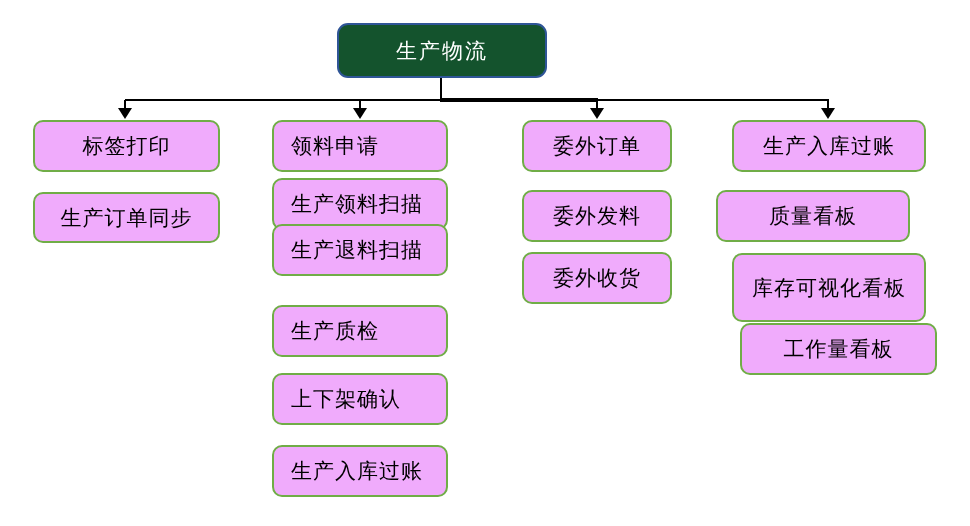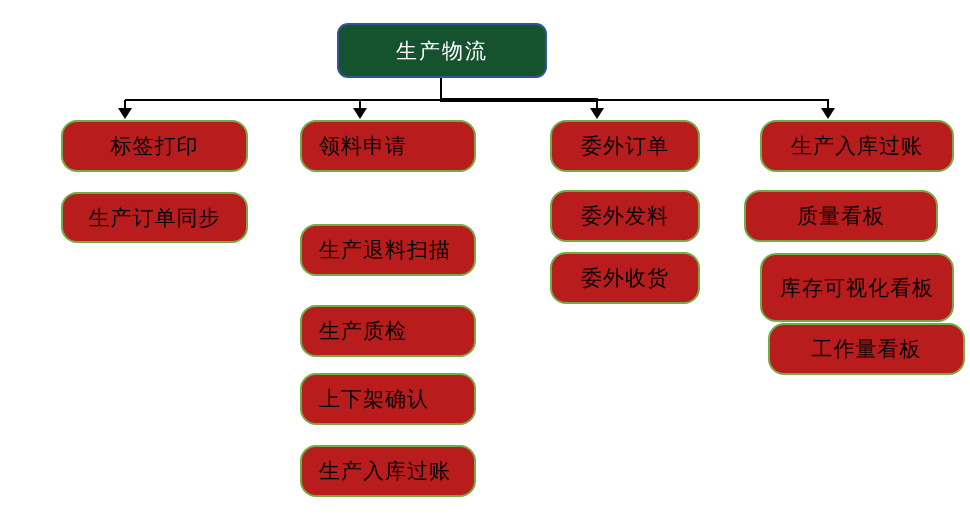--- a/index.html
+++ b/index.html
@@ -12,31 +12,30 @@
     position: relative;
     width: 970px;
     height: 526px;
     background: #ffffff;
     overflow: hidden;
   }
   
   .node {
     position: absolute;
     box-sizing: border-box;
-    background: #b91c1c;
+    background: #f0abfc;
     border: 2.5px solid #70AD47;
-    border-radius: 16px;
+    border-radius: 10px;
     display: flex;
     align-items: center;
     justify-content: center;
     font-size: 21px;
     color: #000000;
     letter-spacing: 1px;
     white-space: nowrap;
-    margin-left: 28px;
   }
   .node.left-align {
     justify-content: flex-start;
     padding-left: 17px;
   }
   .root-node {
     position: absolute;
     box-sizing: border-box;
     left: 337px; top: 23px; width: 210px; height: 55px;
     background: #14532d;
@@ -110,20 +109,21 @@
   <div class="line" id="stub-4"></div>
   <div class="arrowhead" id="arrow-1"></div>
   <div class="arrowhead" id="arrow-2"></div>
   <div class="arrowhead" id="arrow-3"></div>
   <div class="arrowhead" id="arrow-4"></div>
 
   <div class="node" id="c1r1">标签打印</div>
   <div class="node" id="c1r2">生产订单同步</div>
 
   <div class="node left-align" id="c2r1">领料申请</div>
+  <div class="node left-align" id="c2r2">生产领料扫描</div>
   <div class="node left-align" id="c2r3">生产退料扫描</div>
   <div class="node left-align" id="c2r4">生产质检</div>
   <div class="node left-align" id="c2r5">上下架确认</div>
   <div class="node left-align" id="c2r6">生产入库过账</div>
 
   <div class="node" id="c3r1">委外订单</div>
   <div class="node" id="c3r2">委外发料</div>
   <div class="node" id="c3r3">委外收货</div>
 
   <div class="node" id="c4r1">生产入库过账</div>

